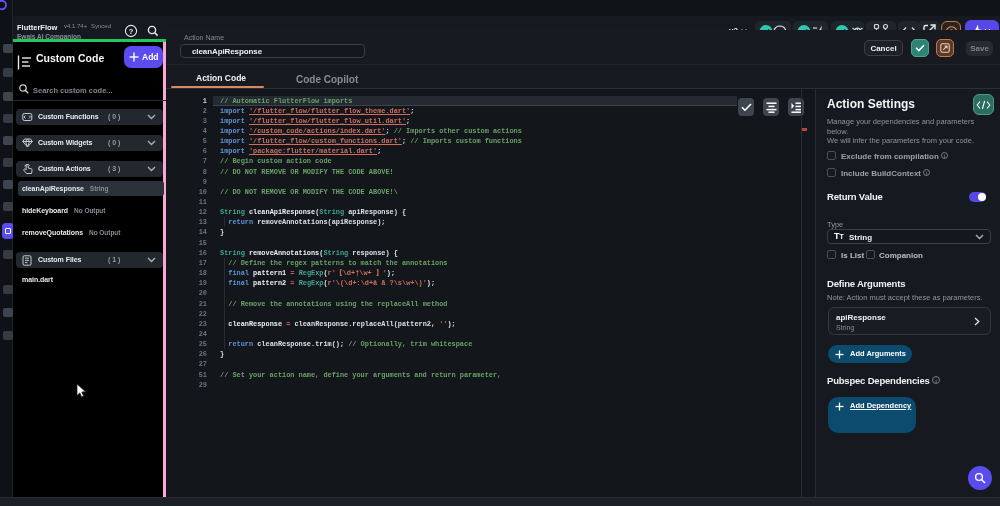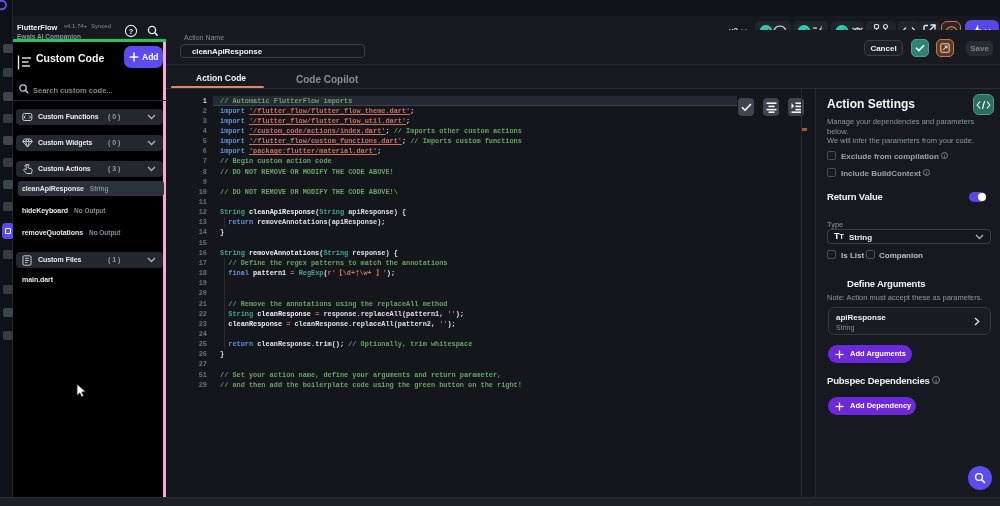--- a/index.html
+++ b/index.html
@@ -38,21 +38,21 @@
   .op { color:#d0604c; }
   .wh { color:#dde1e6; }
   .fn { color:#eef1f4; font-weight:bold; }
 
   
   .rp-h1 { position:absolute; left:11px; color:#f2f4f6; font-weight:bold; font-size:12px;text-align:center; }
   .rp-h2 { position:absolute; left:11px; color:#f0f2f4; font-weight:bold; font-size:9.5px; letter-spacing:-0.2px; }
   .rp-txt { position:absolute; left:11px; color:#8e959d; font-size:7.5px; }
   .cbx { position:absolute; width:9px; height:9px; border:1px solid #4a5058; border-radius:2px; background:transparent; }
   .cbl { position:absolute; color:#b9bec5; font-weight:bold; font-size:8px; }
-  .pbtn { position:absolute; background:#6d28d9; border-radius:10px; color:#fff; font-weight:bold; font-size:7.5px; text-align:center; }
+  .pbtn { position:absolute; background:#0c4a6e; border-radius:10px; color:#fff; font-weight:bold; font-size:7.5px; text-align:center; }
   .info { display:inline-block; width:7px; height:7px; border:1px solid #777e86; border-radius:50%; font-size:5px; line-height:7px; text-align:center; color:#777e86; font-weight:bold; vertical-align:1px; }
 </style>
 </head>
 <body>
   <div class="abs" id="topbar">
     <span class="abs" style="left:4px;top:6.5px;color:#f2f4f6;font-weight:bold;font-size:7.5px;">FlutterFlow</span>
     <span class="abs" style="left:51px;top:7px;color:#868d95;font-size:6px;">v4.1.74+</span>
     <span class="abs" style="left:78px;top:7px;color:#868d95;font-size:6px;">Synced</span>
     <span class="abs" style="left:4px;top:17px;color:#8a9199;font-weight:bold;font-size:6.5px;">Ewais AI Companion</span>
     <svg class="abs" style="left:111px;top:8px;" width="14" height="14" viewBox="0 0 14 14">
@@ -290,31 +290,31 @@
       <div class="cl" style="top:81.2px;"><span class="ln">9</span></div>
       <div class="cl" style="top:91.35px;"><span class="ln">10</span><span class="cd"><span class="cm">// DO NOT REMOVE OR MODIFY THE CODE ABOVE!\</span></span></div>
       <div class="cl" style="top:101.5px;"><span class="ln">11</span></div>
       <div class="cl" style="top:111.65px;"><span class="ln">12</span><span class="cd"><span class="ty">String</span> <span class="fn">cleanApiResponse</span><span class="wh">(</span><span class="ty">String</span> <span class="wh">apiResponse) {</span></span></div>
       <div class="cl" style="top:121.8px;"><span class="ln">13</span><span class="cd">  <span class="kw">return</span> <span class="wh">removeAnnotations(apiResponse);</span></span></div>
       <div class="cl" style="top:131.95px;"><span class="ln">14</span><span class="cd"><span class="wh">}</span></span></div>
       <div class="cl" style="top:142.1px;"><span class="ln">15</span></div>
       <div class="cl" style="top:152.25px;"><span class="ln">16</span><span class="cd"><span class="ty">String</span> <span class="fn">removeAnnotations</span><span class="wh">(</span><span class="ty">String</span> <span class="wh">response) {</span></span></div>
       <div class="cl" style="top:162.4px;"><span class="ln">17</span><span class="cd">  <span class="cm">// Define the regex patterns to match the annotations</span></span></div>
       <div class="cl" style="top:172.55px;"><span class="ln">18</span><span class="cd">  <span class="kw">final</span> <span class="fn">pattern1</span> <span class="op">=</span> <span class="ty">RegExp</span><span class="wh">(</span><span class="st">r'【\d+†\w+ 】'</span><span class="wh">);</span></span></div>
-      <div class="cl" style="top:182.7px;"><span class="ln">19</span></div>
+      <div class="cl" style="top:182.7px;"><span class="ln">19</span><span class="cd">  <span class="kw">final</span> <span class="fn">pattern2</span> <span class="op">=</span> <span class="ty">RegExp</span><span class="wh">(</span><span class="st">r'\(\d+:\d+â ã ?\s\w+\)'</span><span class="wh">);</span></span></div>
       <div class="cl" style="top:192.85px;"><span class="ln">20</span></div>
       <div class="cl" style="top:203px;"><span class="ln">21</span><span class="cd">  <span class="cm">// Remove the annotations using the replaceAll method</span></span></div>
-      <div class="cl" style="top:213.15px;"><span class="ln">22</span><span class="cd">  <span class="ty">String</span> <span class="fn">cleanResponse</span> <span class="op">=</span> <span class="wh">response.replaceAll(pattern1,</span> <span class="st">''</span><span class="wh">);</span></span></div>
+      <div class="cl" style="top:213.15px;"><span class="ln">22</span></div>
       <div class="cl" style="top:223.3px;"><span class="ln">23</span><span class="cd">  <span class="fn">cleanResponse</span> <span class="op">=</span> <span class="wh">cleanResponse.replaceAll(pattern2,</span> <span class="st">''</span><span class="wh">);</span></span></div>
       <div class="cl" style="top:233.45px;"><span class="ln">24</span></div>
       <div class="cl" style="top:243.6px;"><span class="ln">25</span><span class="cd">  <span class="kw">return</span> <span class="wh">cleanResponse.trim();</span> <span class="cm">// Optionally, trim whitespace</span></span></div>
       <div class="cl" style="top:253.75px;"><span class="ln">26</span><span class="cd"><span class="wh">}</span></span></div>
       <div class="cl" style="top:263.9px;"><span class="ln">27</span></div>
       <div class="cl" style="top:274.05px;"><span class="ln">51</span><span class="cd"><span class="cm">// Set your action name, define your arguments and return parameter,</span></span></div>
-      <div class="cl" style="top:284.2px;"><span class="ln">29</span><span class="cd"><span class="cm">// and then add the boilerplate code using the green button on the right!</span></span></div>
+      <div class="cl" style="top:284.2px;"><span class="ln">29</span></div>
     </div>
     <div class="abs" style="left:58px;top:128.3px;width:1px;height:10px;background:rgba(255,255,255,0.09);"></div>
     <div class="abs" style="left:58px;top:168.9px;width:1px;height:91.5px;background:rgba(255,255,255,0.09);"></div>
 
     <div class="abs" style="left:572px;top:9px;width:16px;height:18px;background:#3f454e;border-radius:4px;"></div>
     <svg class="abs" style="left:575px;top:14px;" width="11" height="9" viewBox="0 0 11 9">
       <path d="M1 4.2 L4 7.2 L10 1" stroke="#fff" stroke-width="1.6" fill="none"></path>
     </svg>
     <div class="abs" style="left:597px;top:9px;width:16px;height:18px;background:#3f454e;border-radius:4px;"></div>
     <svg class="abs" style="left:599.5px;top:13px;" width="11" height="11" viewBox="0 0 11 11">
@@ -363,37 +363,37 @@
     <div class="abs" style="left:11px;top:140px;width:164px;height:15px;background:#14171c;border:1px solid #3a4046;border-radius:4px;"></div>
     <span class="abs" style="left:18px;top:142px;color:#fff;font-weight:bold;font-size:9px;">T<span style="font-size:7px;">T</span></span>
     <span class="abs" style="left:33px;top:143.5px;color:#eef1f3;font-weight:bold;font-size:8px;">String</span>
     <svg class="abs" style="left:159px;top:145px;" width="9" height="6" viewBox="0 0 9 6">
       <path d="M1 1 L4.5 4.5 L8 1" class="chev" stroke="#dfe3e7"></path>
     </svg>
     <div class="cbx" style="left:11px;top:160.5px;"></div>
     <span class="cbl" style="left:25px;top:161.5px;">Is List</span>
     <div class="cbx" style="left:50px;top:160.5px;"></div>
     <span class="cbl" style="left:63px;top:161.5px;">Companion</span>
-    <span class="rp-h2" style="top:188.5px;margin-left:20px;">Define Arguments</span>
+    <span class="rp-h2" style="top:188.5px;">Define Arguments</span>
     <span class="rp-txt" style="top:204px;">Note: Action must accept these as parameters.</span>
     <div class="abs" style="left:12px;top:218px;width:163px;height:28px;background:#191d23;border:1px solid #343a41;border-radius:6px;"></div>
     <span class="abs" style="left:20px;top:224px;color:#eef1f3;font-weight:bold;font-size:8px;">apiResponse</span>
     <span class="abs" style="left:20px;top:235px;color:#868d95;font-size:7px;">String</span>
     <svg class="abs" style="left:158px;top:228px;" width="6" height="9" viewBox="0 0 6 9">
       <path d="M1 1 L4.8 4.5 L1 8" stroke="#dfe3e7" stroke-width="1.3" fill="none"></path>
     </svg>
     <div class="pbtn" style="left:12px;top:256px;width:84px;height:18px;line-height:18px;text-align:left;padding-left:22px;">Add Arguments</div>
     <svg class="abs" style="left:19px;top:261px;" width="9" height="9" viewBox="0 0 9 9">
       <g stroke="#fff" stroke-width="1.3">
         <line x1="4.5" y1="0.5" x2="4.5" y2="8.5"></line>
         <line x1="0.5" y1="4.5" x2="8.5" y2="4.5"></line>
       </g>
     </svg>
     <span class="rp-h2" style="top:286px;">Pubspec Dependencies <span class="info" style="width:8px;height:8px;font-size:6px;line-height:8px;">i</span></span>
-    <div class="pbtn" style="left:12px;top:308px;width:88px;height:18px;line-height:18px;text-align:left;padding-left:22px;">Add Dependency</div>
+    <div class="pbtn" style="left:12px;top:308px;width:88px;height:36px;line-height:18px;text-align:left;padding-left:22px;text-decoration:underline;">Add Dependency</div>
     <svg class="abs" style="left:19px;top:313px;" width="9" height="9" viewBox="0 0 9 9">
       <g stroke="#fff" stroke-width="1.3">
         <line x1="4.5" y1="0.5" x2="4.5" y2="8.5"></line>
         <line x1="0.5" y1="4.5" x2="8.5" y2="4.5"></line>
       </g>
     </svg>
     <div class="abs" style="left:152px;top:377px;width:24px;height:24px;background:#5b4cf0;border-radius:50%;"></div>
     <svg class="abs" style="left:158px;top:383px;" width="13" height="13" viewBox="0 0 13 13">
       <circle cx="5" cy="5" r="3.4" fill="none" stroke="#fff" stroke-width="1.4"></circle>
       <line x1="7.6" y1="7.6" x2="11" y2="11" stroke="#fff" stroke-width="1.5"></line>

